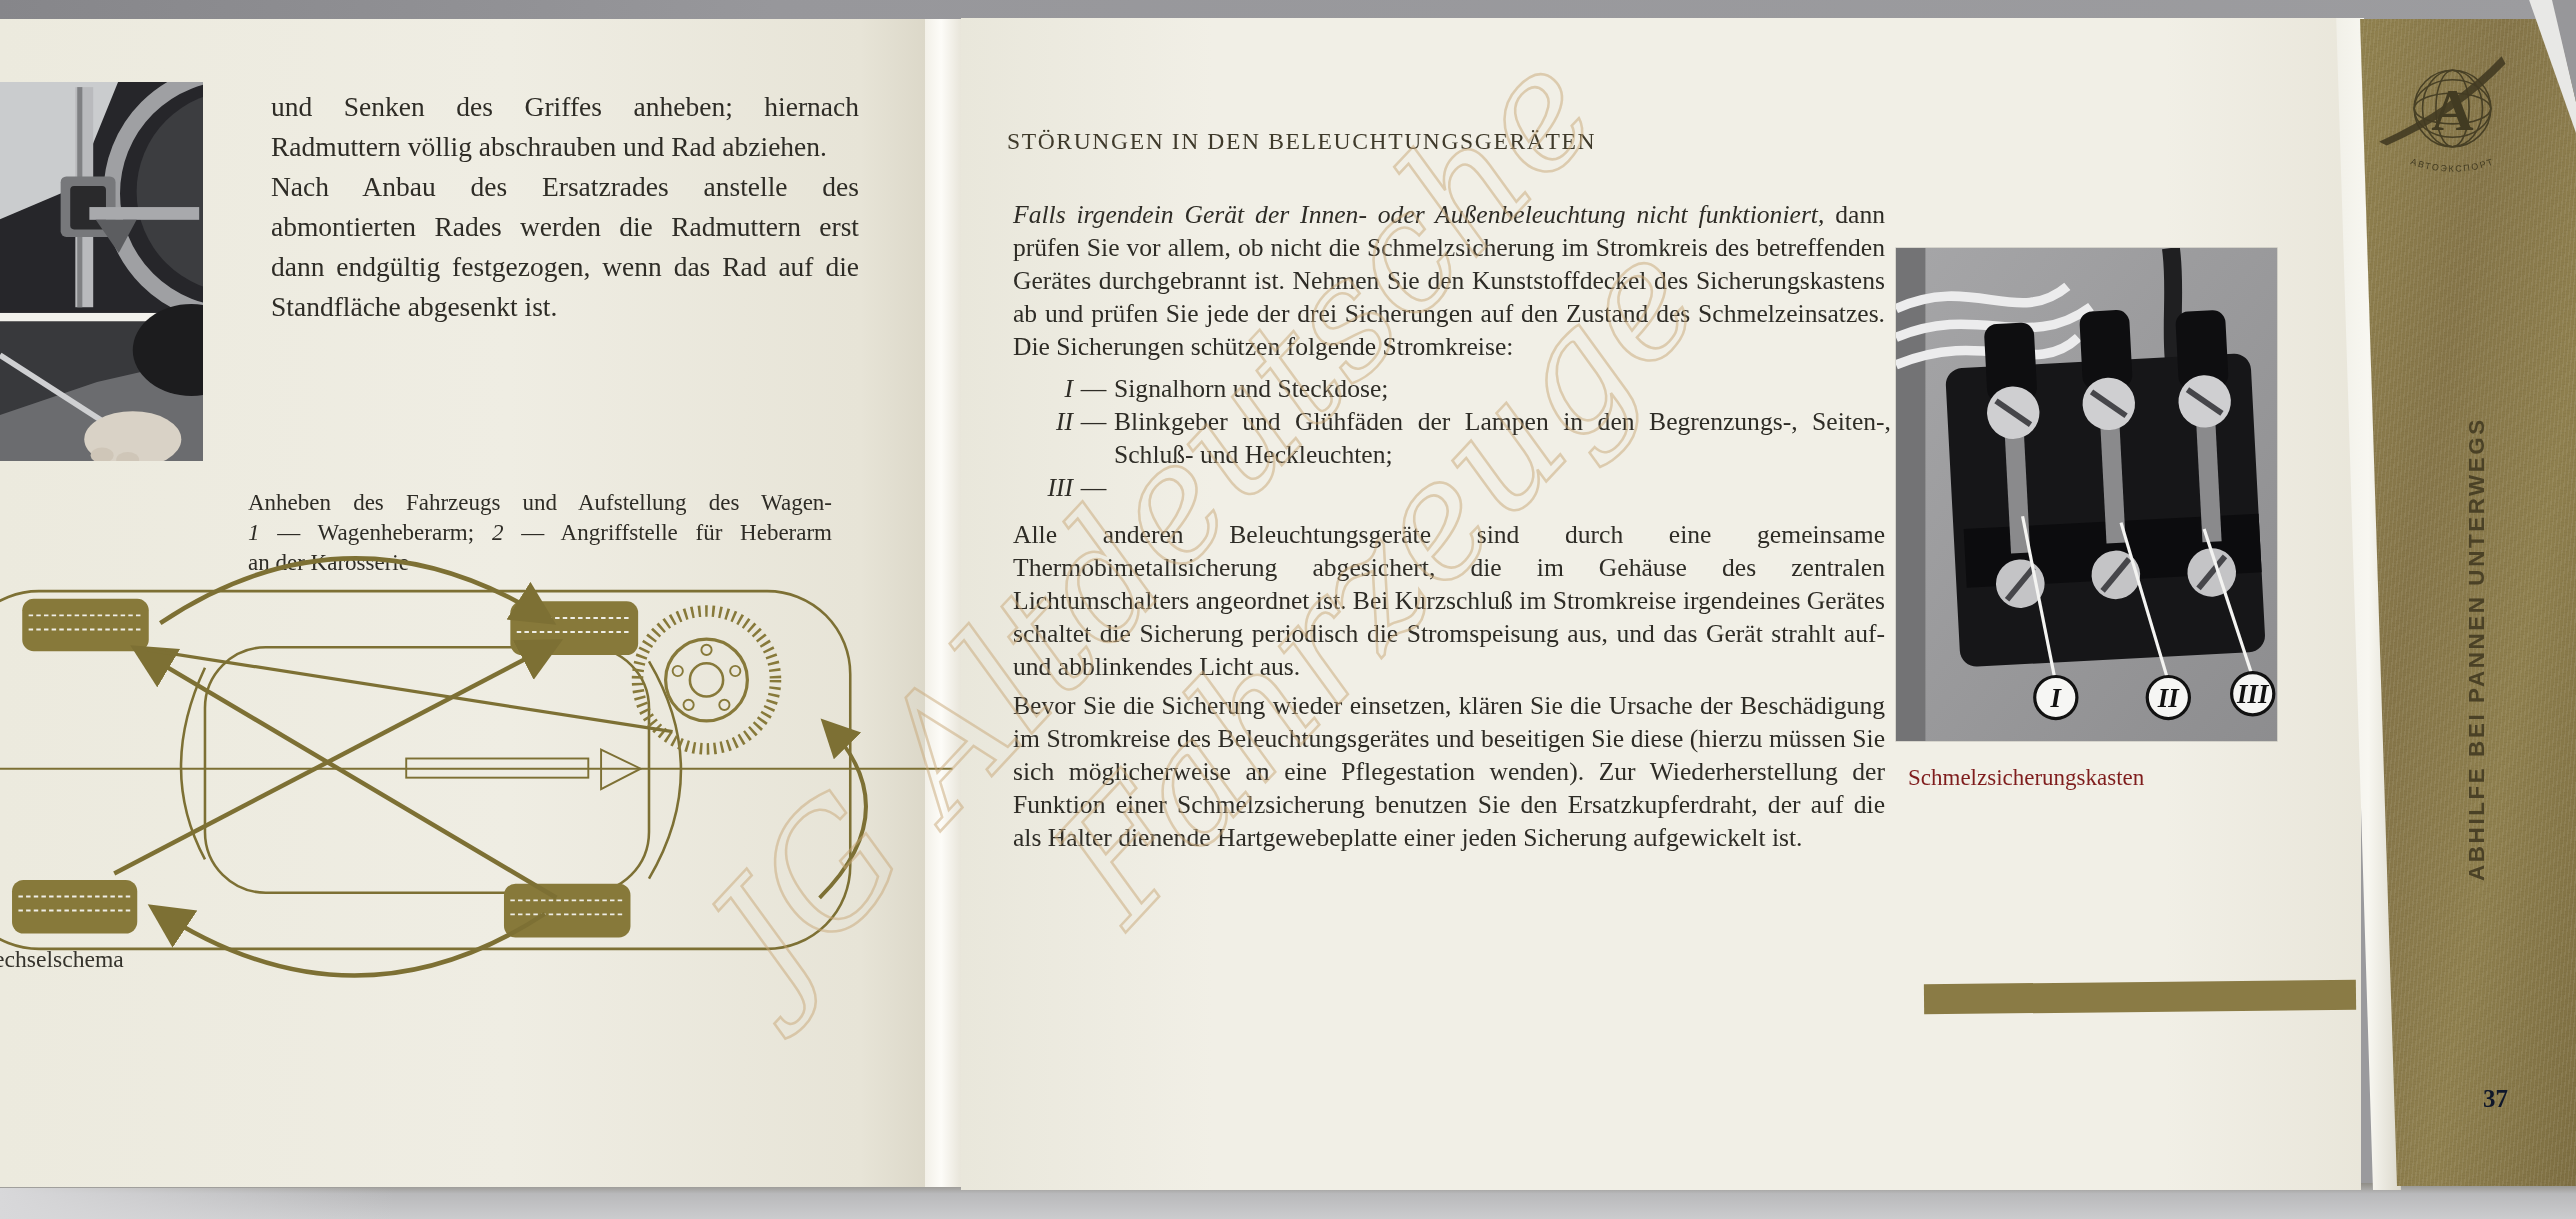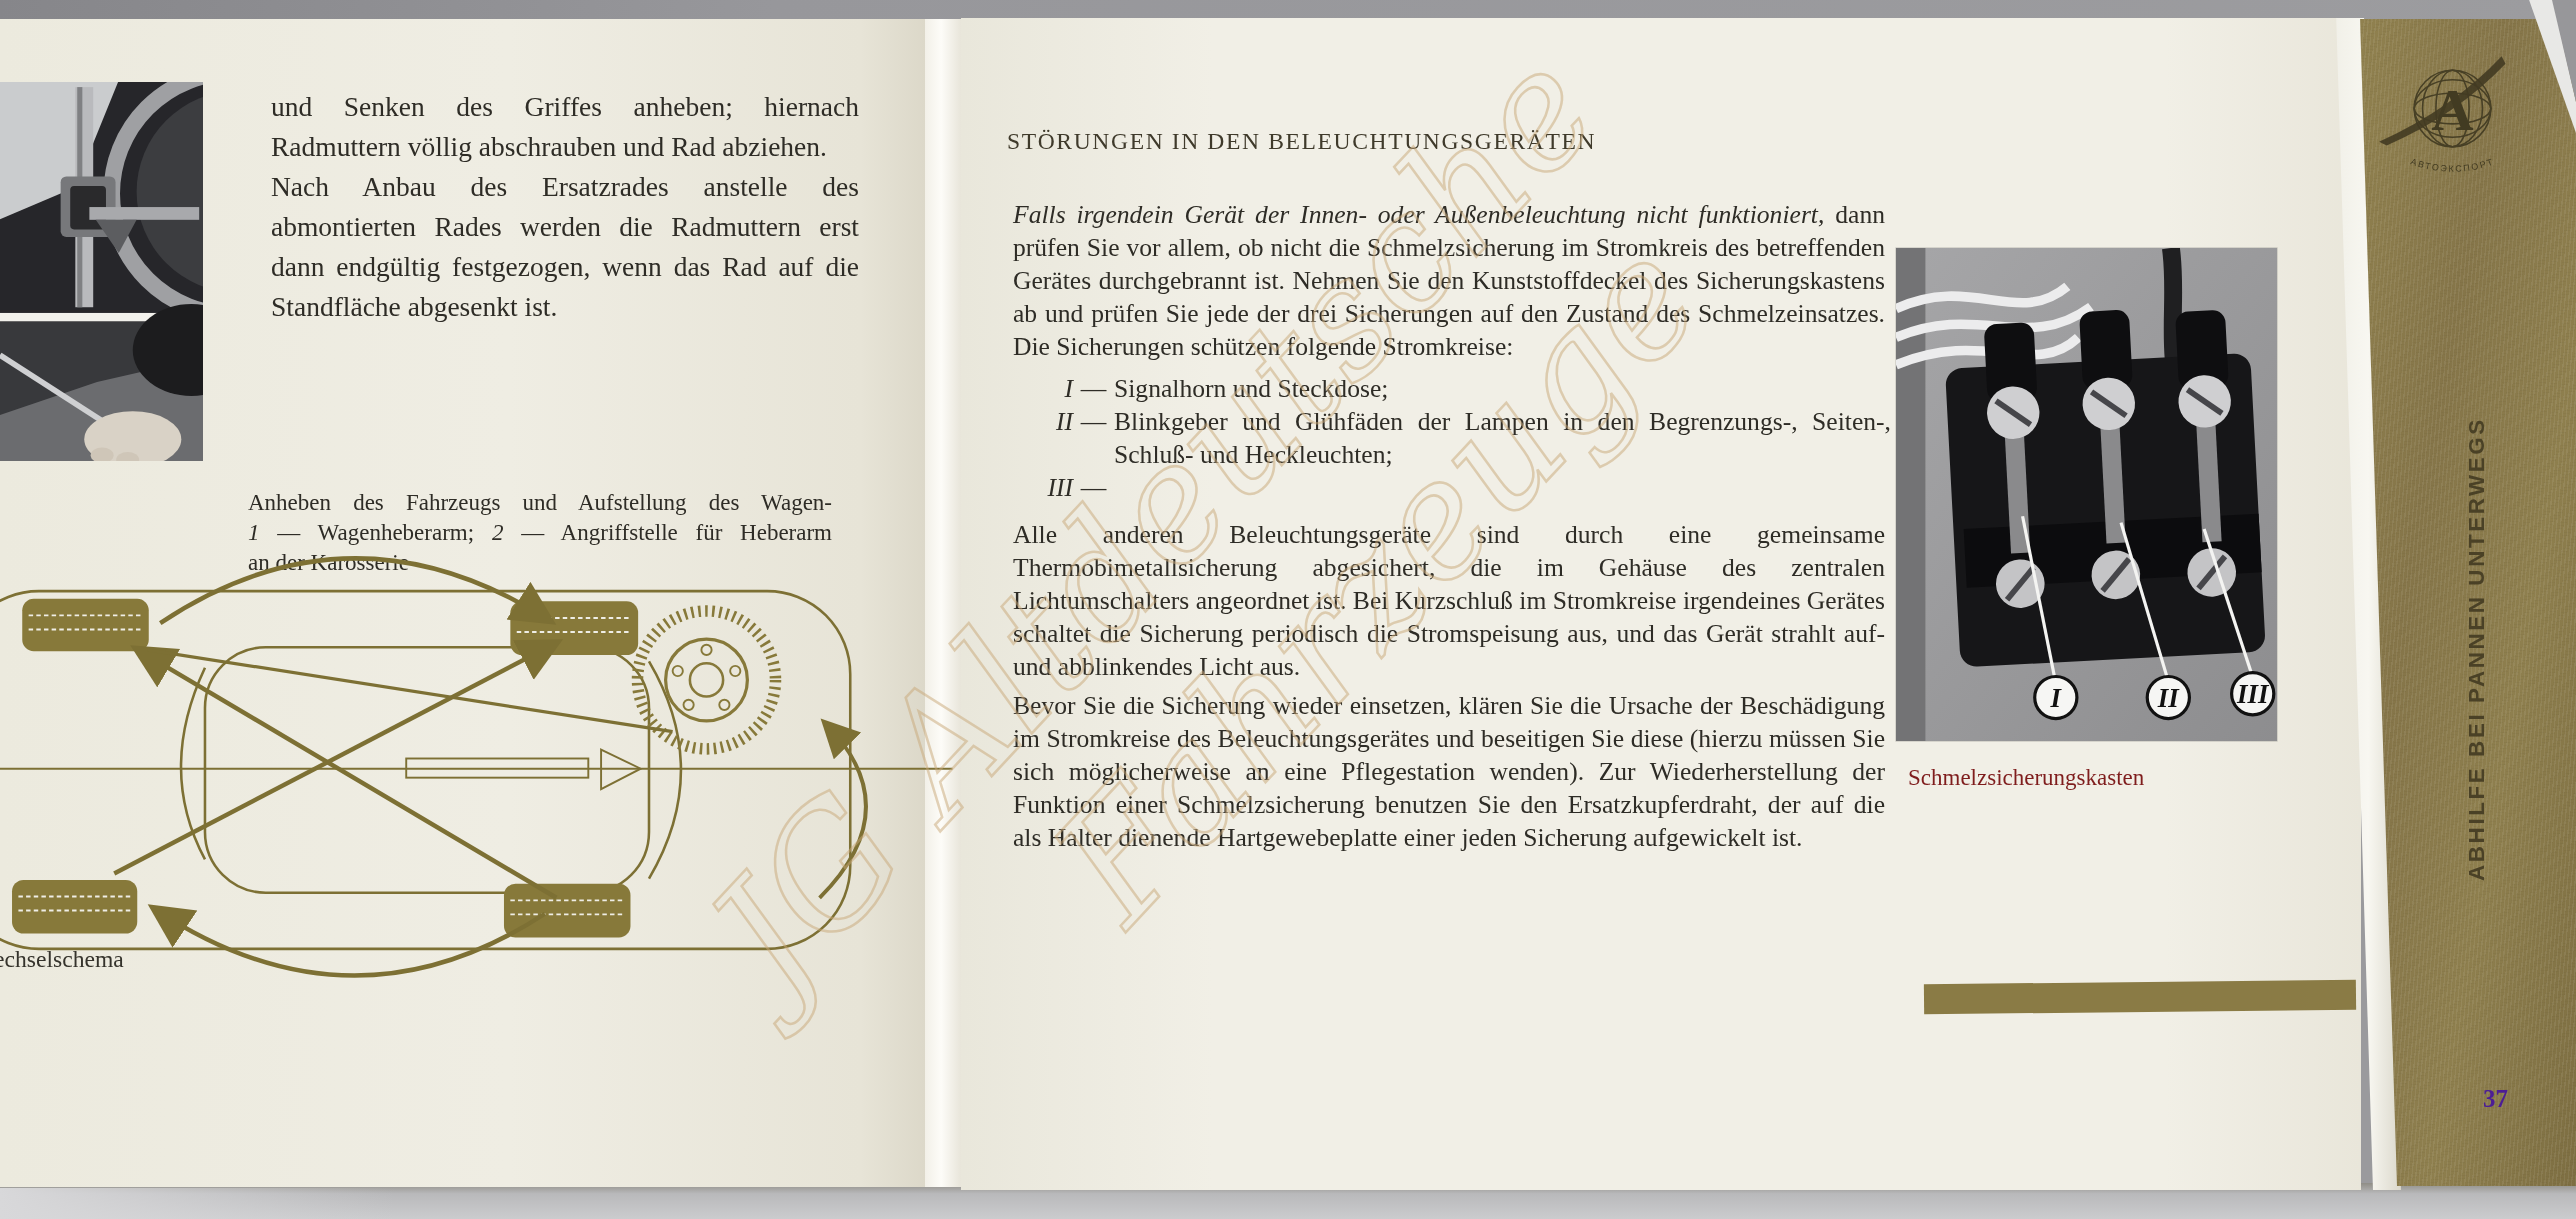--- a/index.html
+++ b/index.html
@@ -61,21 +61,21 @@
   .fuse-item .num{text-align:right;font-style:italic;}
   .fuse-item .dash{text-align:center;}
   .photo-caption{left:1908px;top:765px;font-size:23px;color:#7f1d1d;}
   .gold-rule{left:1924px;top:982px;width:432px;height:30px;background:#8a7b45;
       transform:rotate(-.6deg);}
 
   
   .spine-label{left:2190px;top:635px;width:575px;height:28px;transform:rotate(-90deg);
       font-family:"Liberation Sans",sans-serif;font-size:22.4px;font-weight:600;
       letter-spacing:2.6px;color:#4a4126;text-align:center;}
-  .page-number{left:2483px;top:1085px;font-size:25px;font-weight:600;color:#4c1d95;
+  .page-number{left:2483px;top:1085px;font-size:25px;font-weight:600;color:#0f172a;
       font-family:"Liberation Serif",serif;}
 
   
   .jack-photo{left:0;top:82px;width:203px;height:379px;}
   .fuse-photo{left:1896px;top:248px;width:381px;height:493px;
       box-shadow:0 0 0 0.6px rgba(60,60,60,.25);}
 
   .wm{left:0;top:0;width:2576px;height:1219px;pointer-events:none;}
 </style>
 </head>

